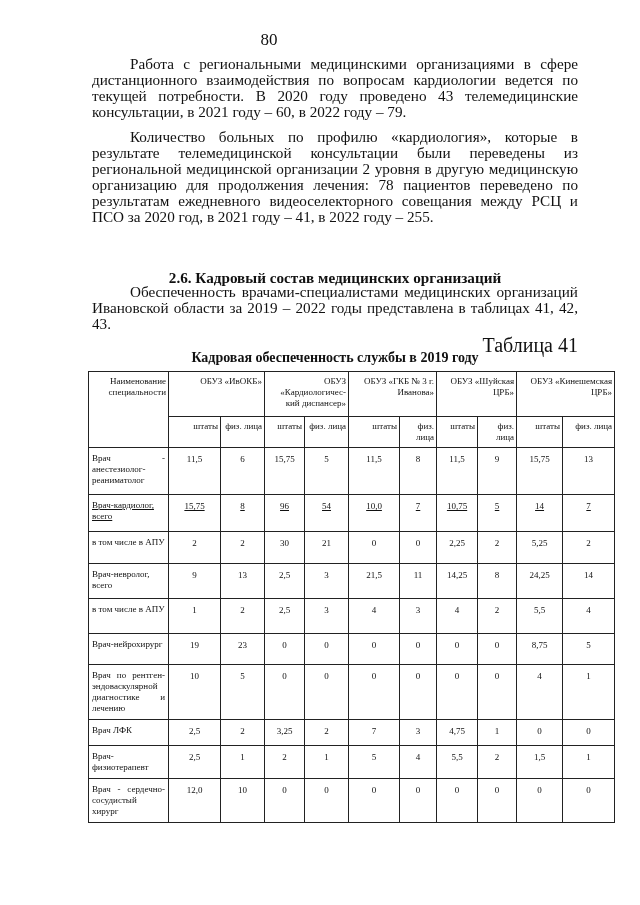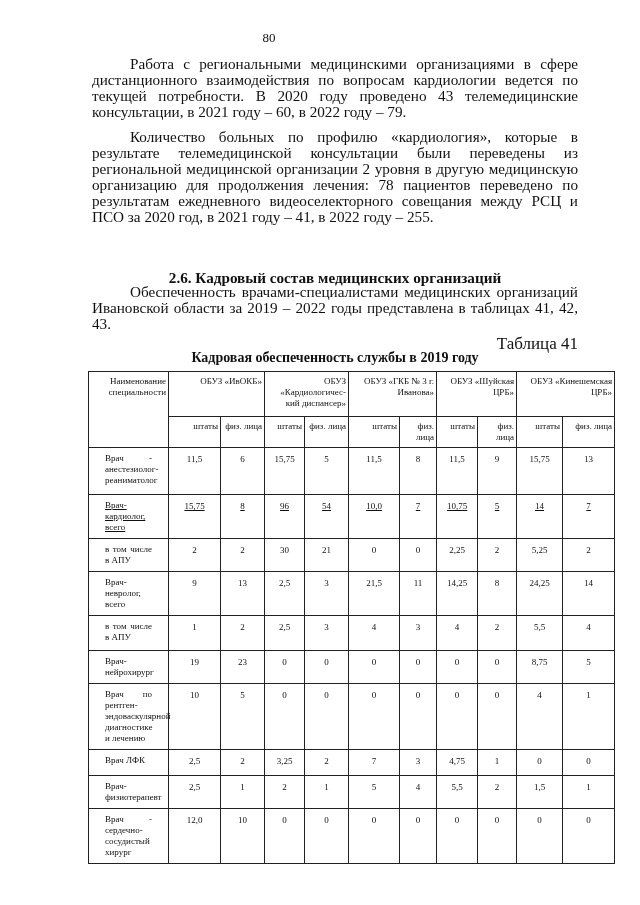--- a/index.html
+++ b/index.html
@@ -1,30 +1,30 @@
 <!DOCTYPE html>
 <html><head>
 <meta charset="utf-8">
 <style>
   html, body { margin: 0; padding: 0; background: #ffffff; }
   body { width: 640px; height: 905px; position: relative; overflow: hidden;
          font-family: "Liberation Serif", "DejaVu Serif", serif; color: #111; }
-  .page-number { position: absolute; top: 30px; left: 0; width: 538px; text-align: center; font-size: 13px; }
+  .page-number { position: absolute; top: 30px; left: 0; width: 538px; text-align: center; font-size: 17px; }
   .para { position: absolute; left: 92px; width: 486px; font-size: 15.2px; line-height: 16px;
           text-align: justify; text-indent: 38px; margin: 0; }
   .heading { position: absolute; left: 92px; width: 486px; text-align: center; font-weight: bold; font-size: 15.2px; }
-  .table-label { position: absolute; right: 62px; top: 334px; font-size: 17px; text-align: center; }
+  .table-label { position: absolute; right: 62px; top: 334px; font-size: 20px; text-align: center; }
   .table-title { position: absolute; left: 92px; width: 486px; top: 350px; text-align: center;
                  font-weight: bold; font-size: 14px; }
   table.staff { position: absolute; left: 88px; top: 371px; width: 526px; border-collapse: collapse;
                 table-layout: fixed; font-size: 9px; line-height: 11px; }
   table.staff td, table.staff th { border: 1px solid #222; vertical-align: top; padding: 4px 2px; font-weight: normal; }
   table.staff th { text-align: right; }
   table.staff td.num { text-align: center; padding-top: 6px; }
-  table.staff td.spec { text-align: justify; padding: 5px 16px; font-size: 9px; }
+  table.staff td.spec { text-align: justify; padding: 5px 3px; font-size: 9px; }
 </style>
 </head>
 <body>
 
 <div class="page-number">80</div>
 
 <p class="para" style="top:56px;">Работа с региональными медицинскими организациями в сфере дистанционного взаимодействия по вопросам кардиологии ведется по текущей потребности. В 2020 году проведено 43 телемедицинские консультации, в 2021 году – 60, в 2022 году – 79.</p>
 <p class="para" style="top:129px;">Количество больных по профилю «кардиология», которые в результате телемедицинской консультации были переведены из региональной медицинской организации 2 уровня в другую медицинскую организацию для продолжения лечения: 78 пациентов переведено по результатам ежедневного видеоселекторного совещания между РСЦ и ПСО за 2020 год, в 2021 году – 41, в 2022 году – 255.</p>
 
 <div class="heading" style="top:269px;">2.6. Кадровый состав медицинских организаций</div>

